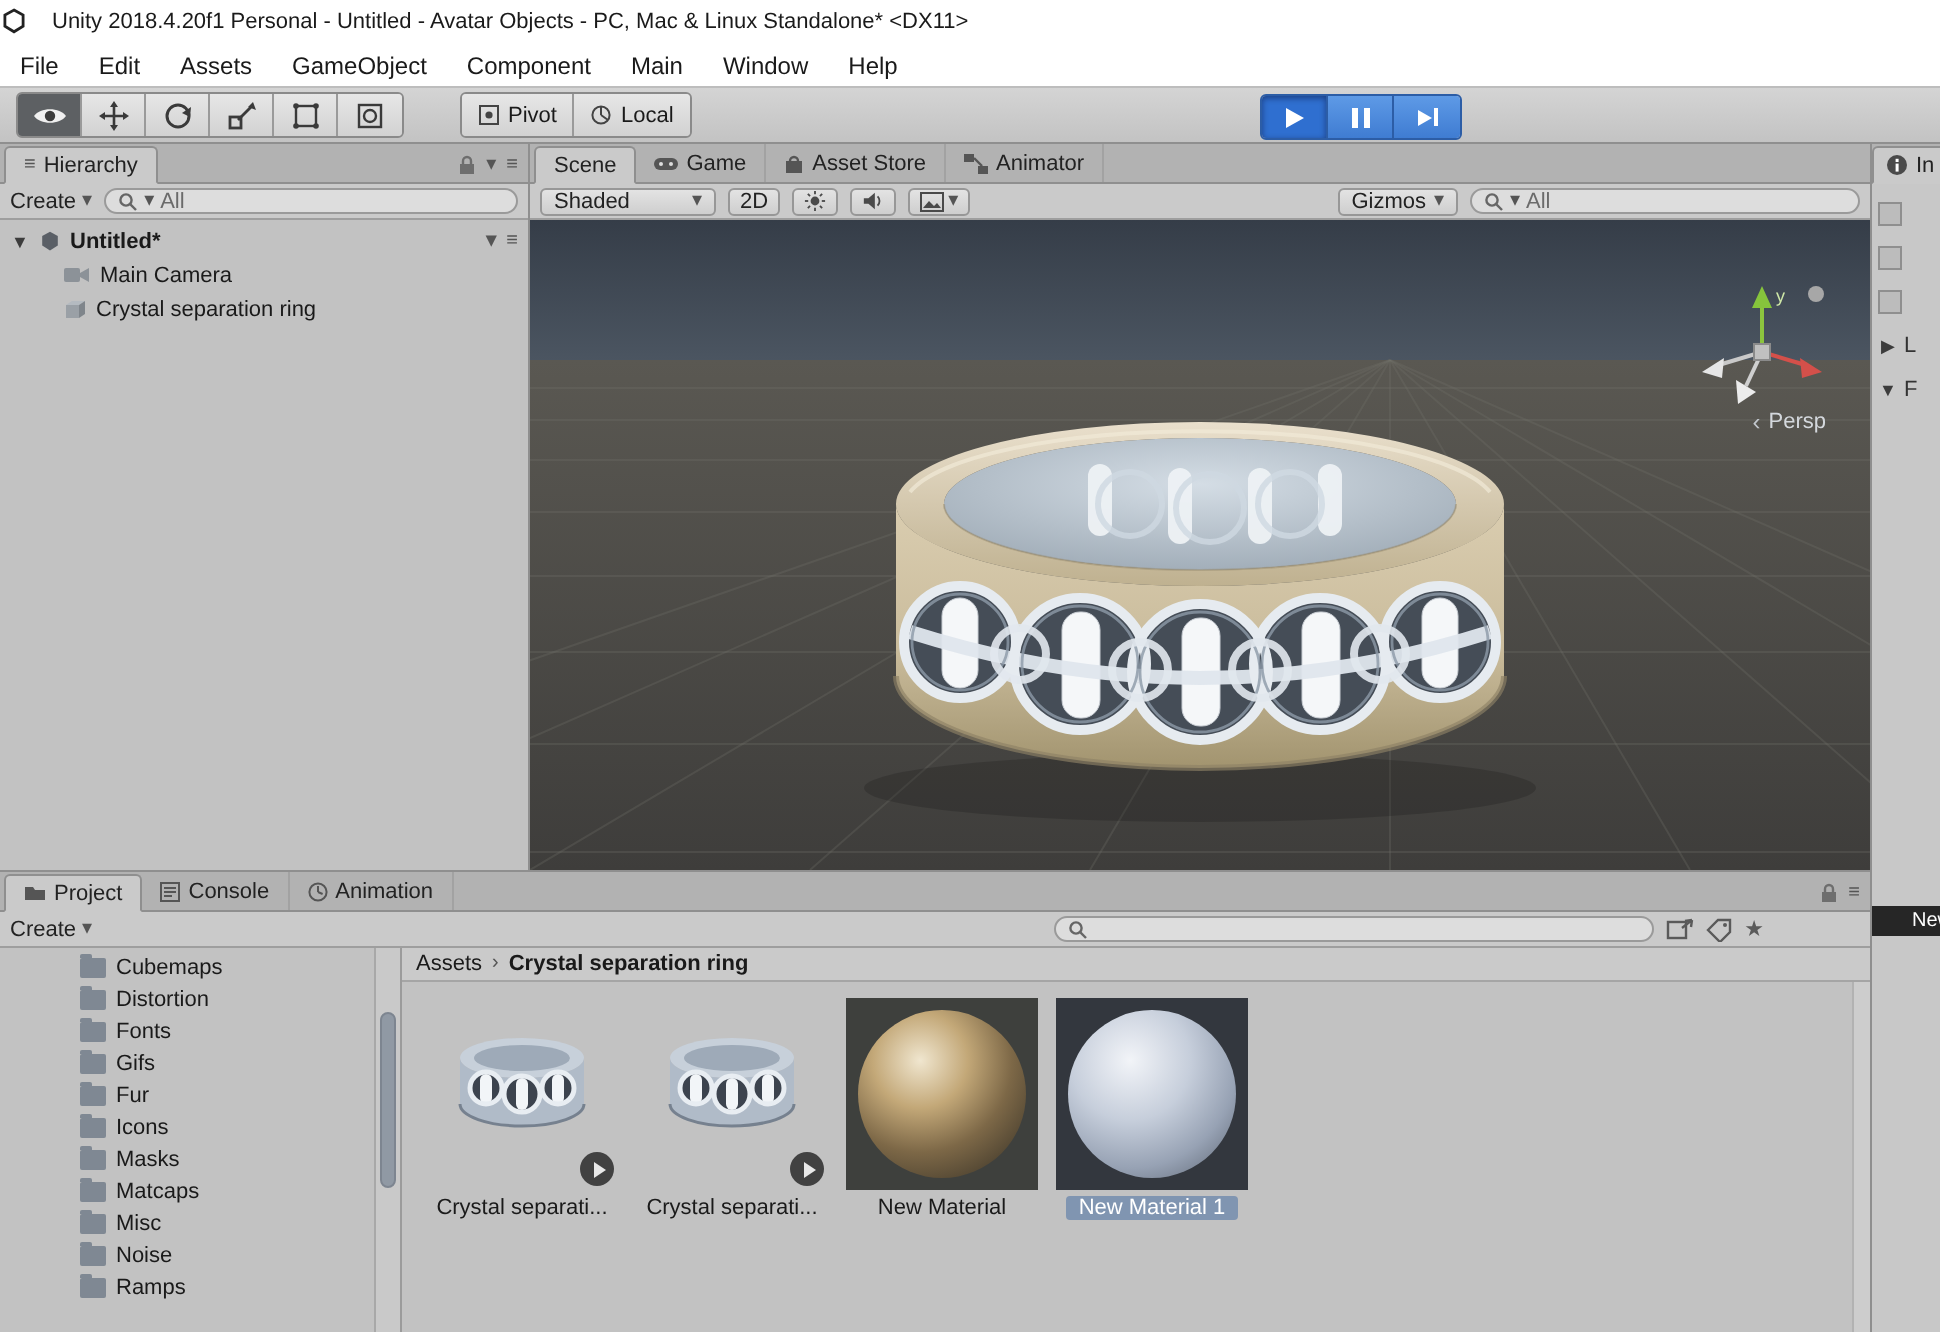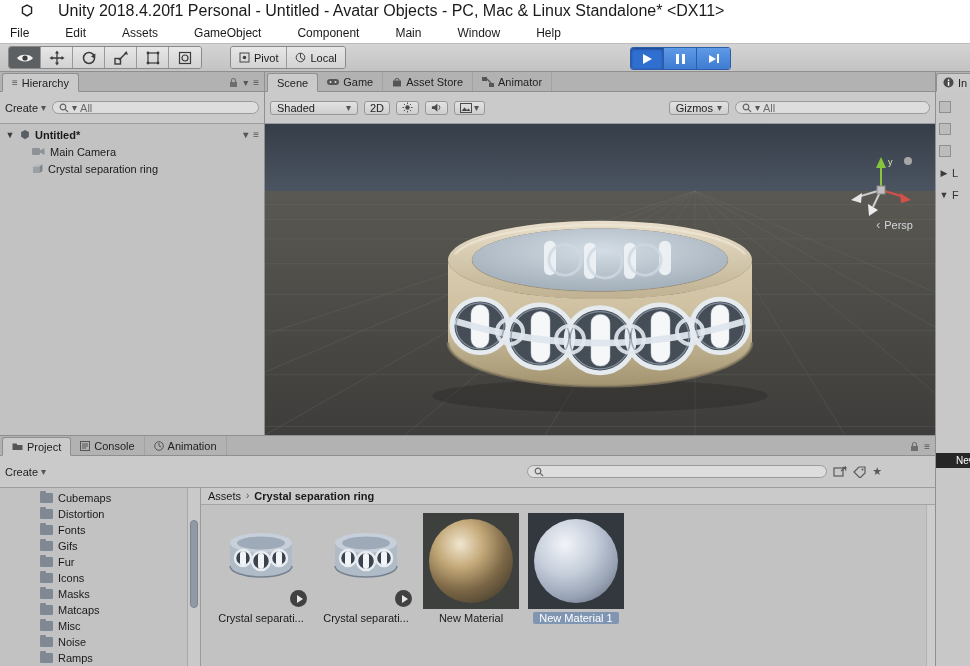--- a/index.html
+++ b/index.html
@@ -1,21 +1,21 @@
 <!DOCTYPE html>
 <html><head>
 <meta charset="utf-8">
 <style>
   * { margin:0; padding:0; box-sizing:border-box; }
   html,body { width:970px; height:666px; overflow:hidden; }
   body { font-family:"Liberation Sans", sans-serif; font-size:11px; color:#1a1a1a; background:#c8c8c8; position:relative; }
 
   
-  .titlebar { height:22px; background:#ffffff; display:flex; align-items:center; gap:24px; padding:0 20px; font-size:16px; }
-  .menubar { height:22px; background:#ffffff; display:flex; align-items:center; gap:36px; padding:0 10px; font-size:12px; border-bottom:1px solid #bdbdbd; }
+  .titlebar { height:22px; background:#ffffff; display:flex; align-items:center; gap:12px; padding:0 0; font-size:11px; }
+  .menubar { height:22px; background:#ffffff; display:flex; align-items:center; gap:20px; padding:0 10px; font-size:12px; border-bottom:1px solid #bdbdbd; }
   .menu-item { cursor:default; }
 
   
   .toolbar { height:28px; background:linear-gradient(#d4d4d4,#c3c3c3); border-bottom:1px solid #8f8f8f; display:flex; align-items:center; padding:0 8px; position:relative; }
   .tool-group { display:flex; border:1px solid #8a8a8a; border-radius:3px; overflow:hidden; }
   .tool-btn { width:32px; height:21px; display:flex; align-items:center; justify-content:center; background:linear-gradient(#e7e7e7,#d2d2d2); border-right:1px solid #9a9a9a; }
   .tool-btn:last-child { border-right:none; }
   .tool-btn.active { background:#5d6063; }
   .pivot-group { display:flex; border:1px solid #8a8a8a; border-radius:3px; overflow:hidden; margin-left:28px; }
   .pl-btn { height:21px; padding:0 8px; display:flex; align-items:center; gap:4px; background:linear-gradient(#e7e7e7,#d2d2d2); border-right:1px solid #9a9a9a; font-size:11px; }
@@ -37,21 +37,21 @@
   .main-row { height:363px; display:flex; }
 
   
   .tabbar { height:20px; background:#b2b2b2; border-bottom:1px solid #8f8f8f; display:flex; align-items:flex-end; padding-left:2px; }
   .tab { display:flex; align-items:center; gap:4px; height:19px; padding:0 9px; color:#222; border-right:1px solid #a2a2a2; font-size:11px; }
   .tab.active { background:#cacaca; border:1px solid #8f8f8f; border-bottom:1px solid #cacaca; border-radius:3px 3px 0 0; margin-bottom:-1px; }
   .tab-right { margin-left:auto; display:flex; align-items:center; gap:5px; padding:0 5px 3px 0; color:#555; }
   .glyph-icon { color:#555; font-size:10px; line-height:1; }
 
   
-  .panel-toolbar { height:32px; background:#cacaca; border-bottom:1px solid #9e9e9e; display:flex; align-items:center; gap:6px; padding:0 5px; }
+  .panel-toolbar { height:18px; background:#cacaca; border-bottom:1px solid #9e9e9e; display:flex; align-items:center; gap:6px; padding:0 5px; }
   .create-btn { display:flex; align-items:center; gap:3px; color:#222; }
   .search-pill { flex:1; height:13px; background:#dddddd; border:1px solid #9a9a9a; border-radius:7px; display:flex; align-items:center; gap:3px; padding:0 6px; color:#6b6b6b; }
   .search-pill.fixed { flex:none; }
 
   
   .hierarchy { width:265px; border-right:1px solid #8f8f8f; background:#c2c2c2; display:flex; flex-direction:column; }
   .tree { flex:1; padding-top:2px; }
   .tree-scene-row { display:flex; align-items:center; gap:4px; height:17px; padding:0 5px; font-weight:bold; }
   .tree-item { display:flex; align-items:center; gap:5px; height:17px; padding-left:32px; }
   .caret-slot { width:10px; text-align:center; color:#3c3c3c; font-size:9px; }

